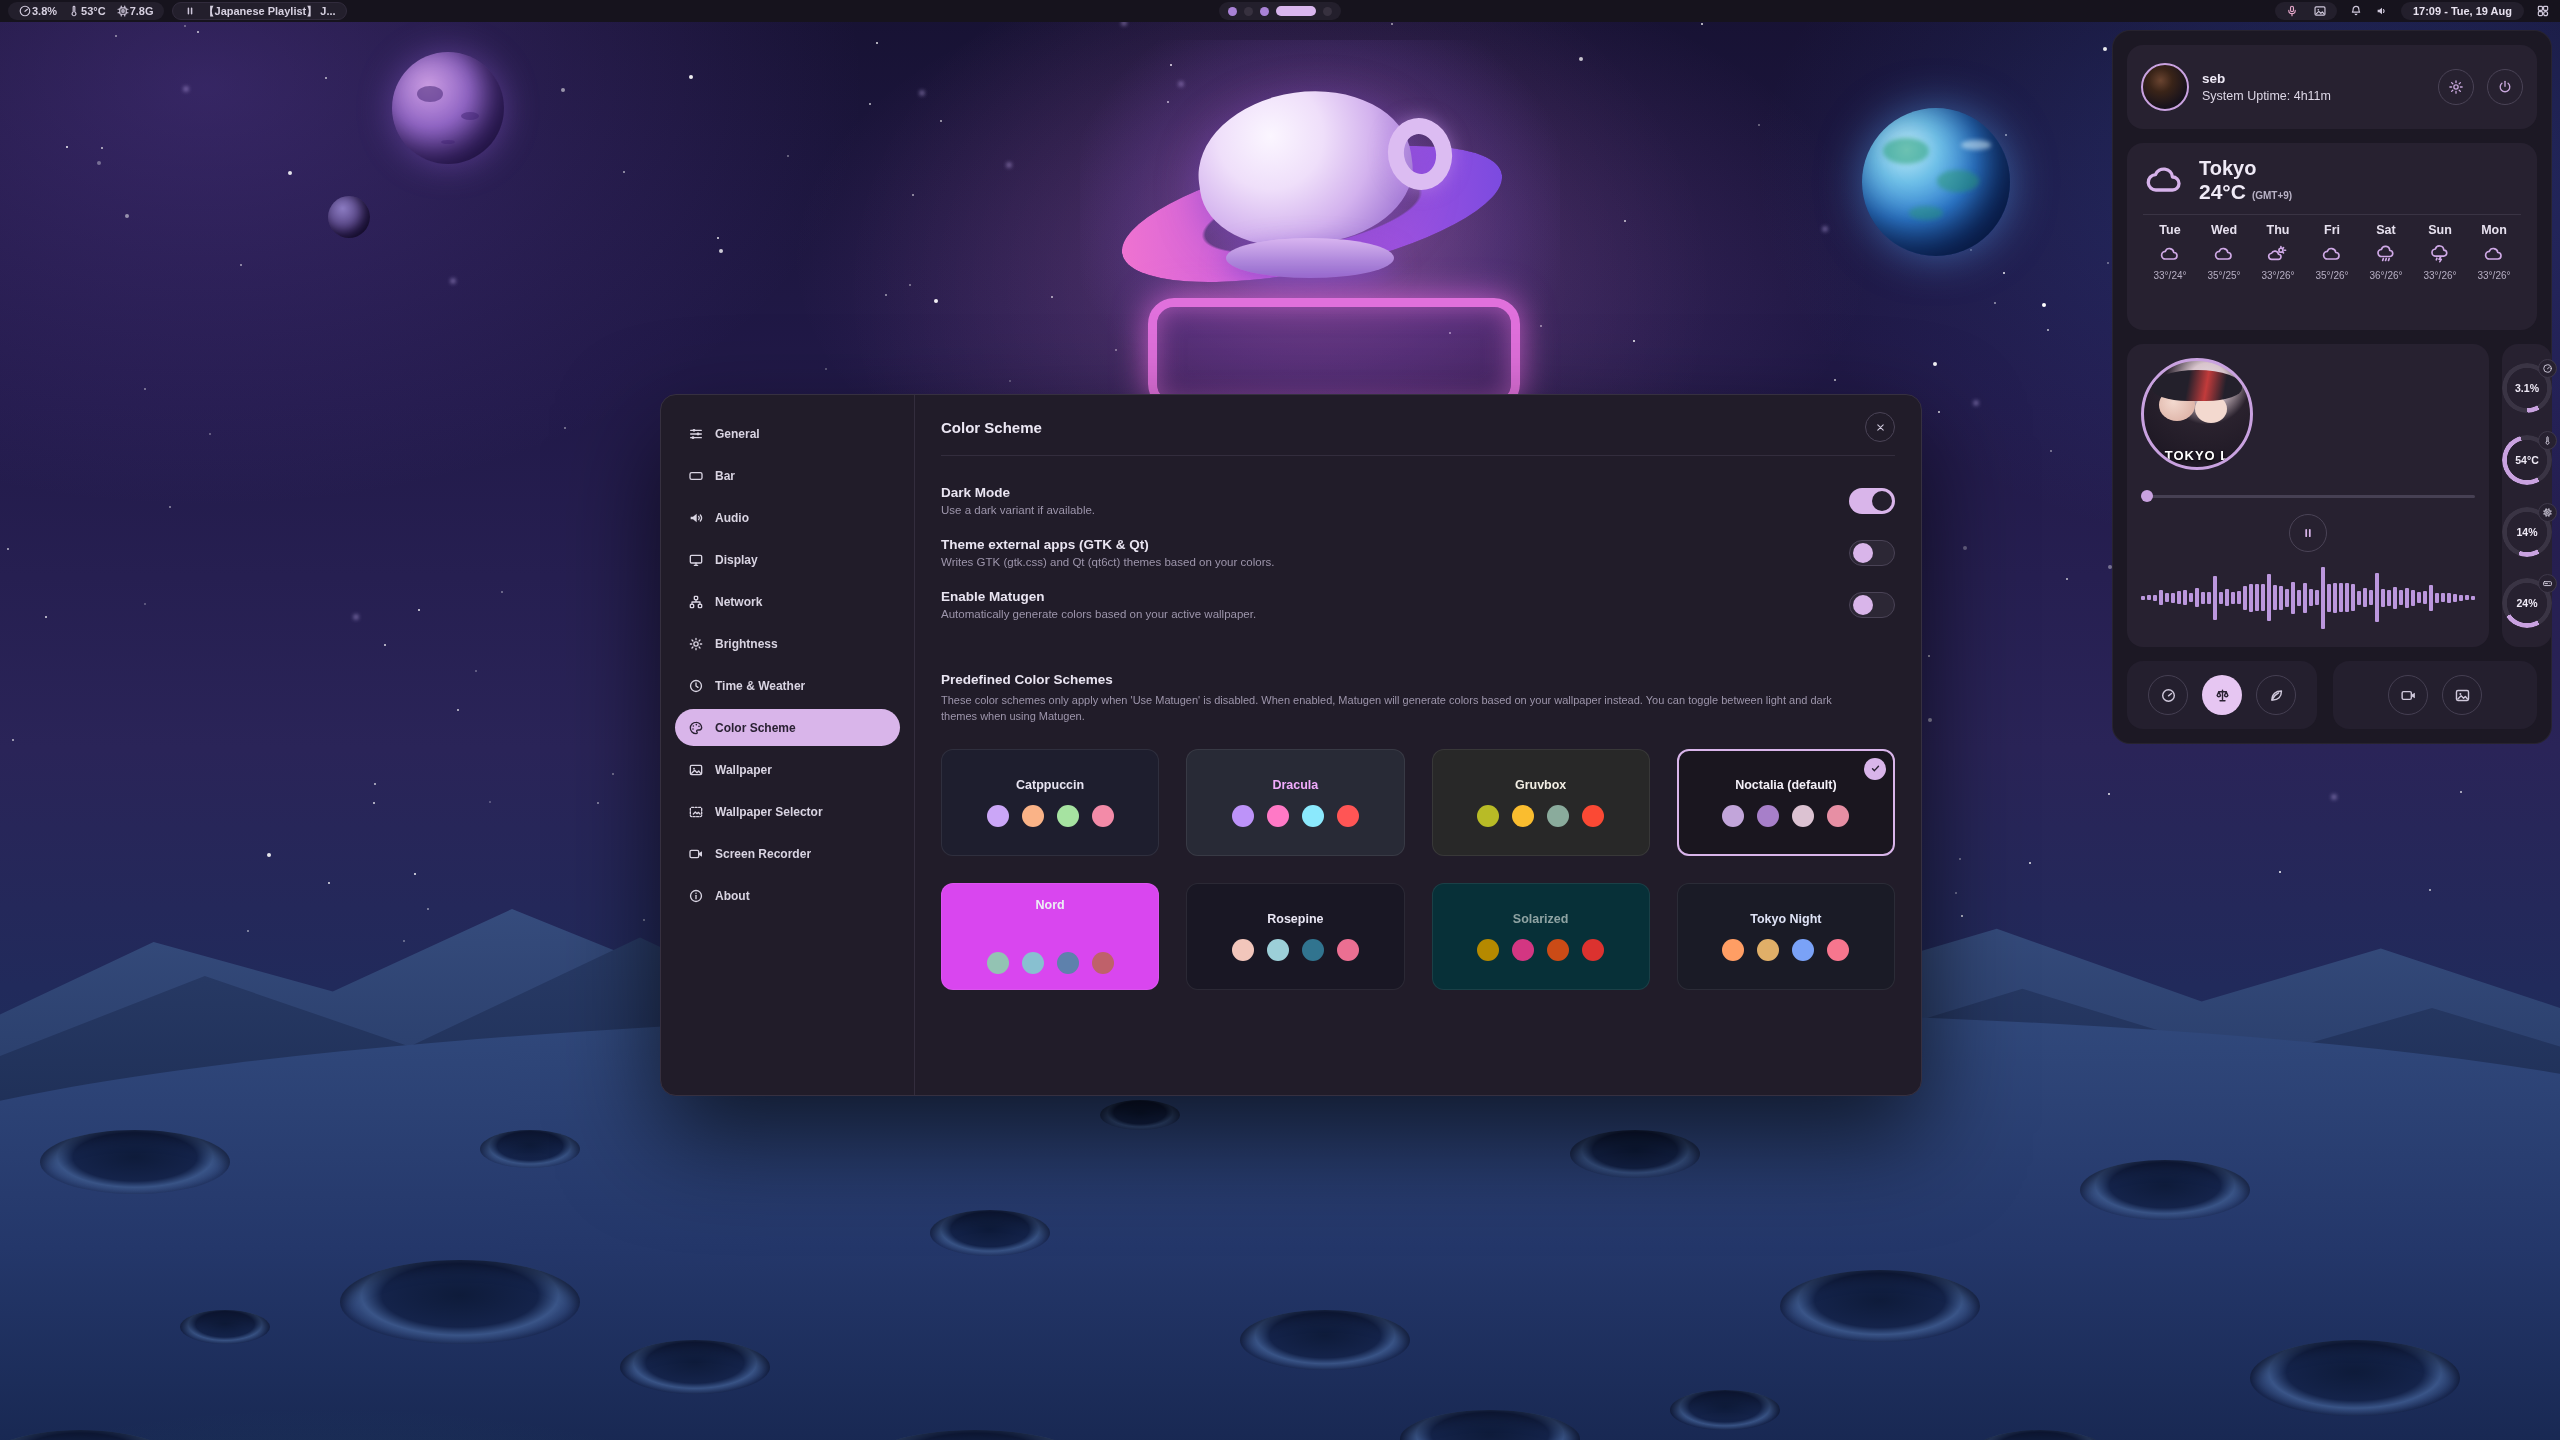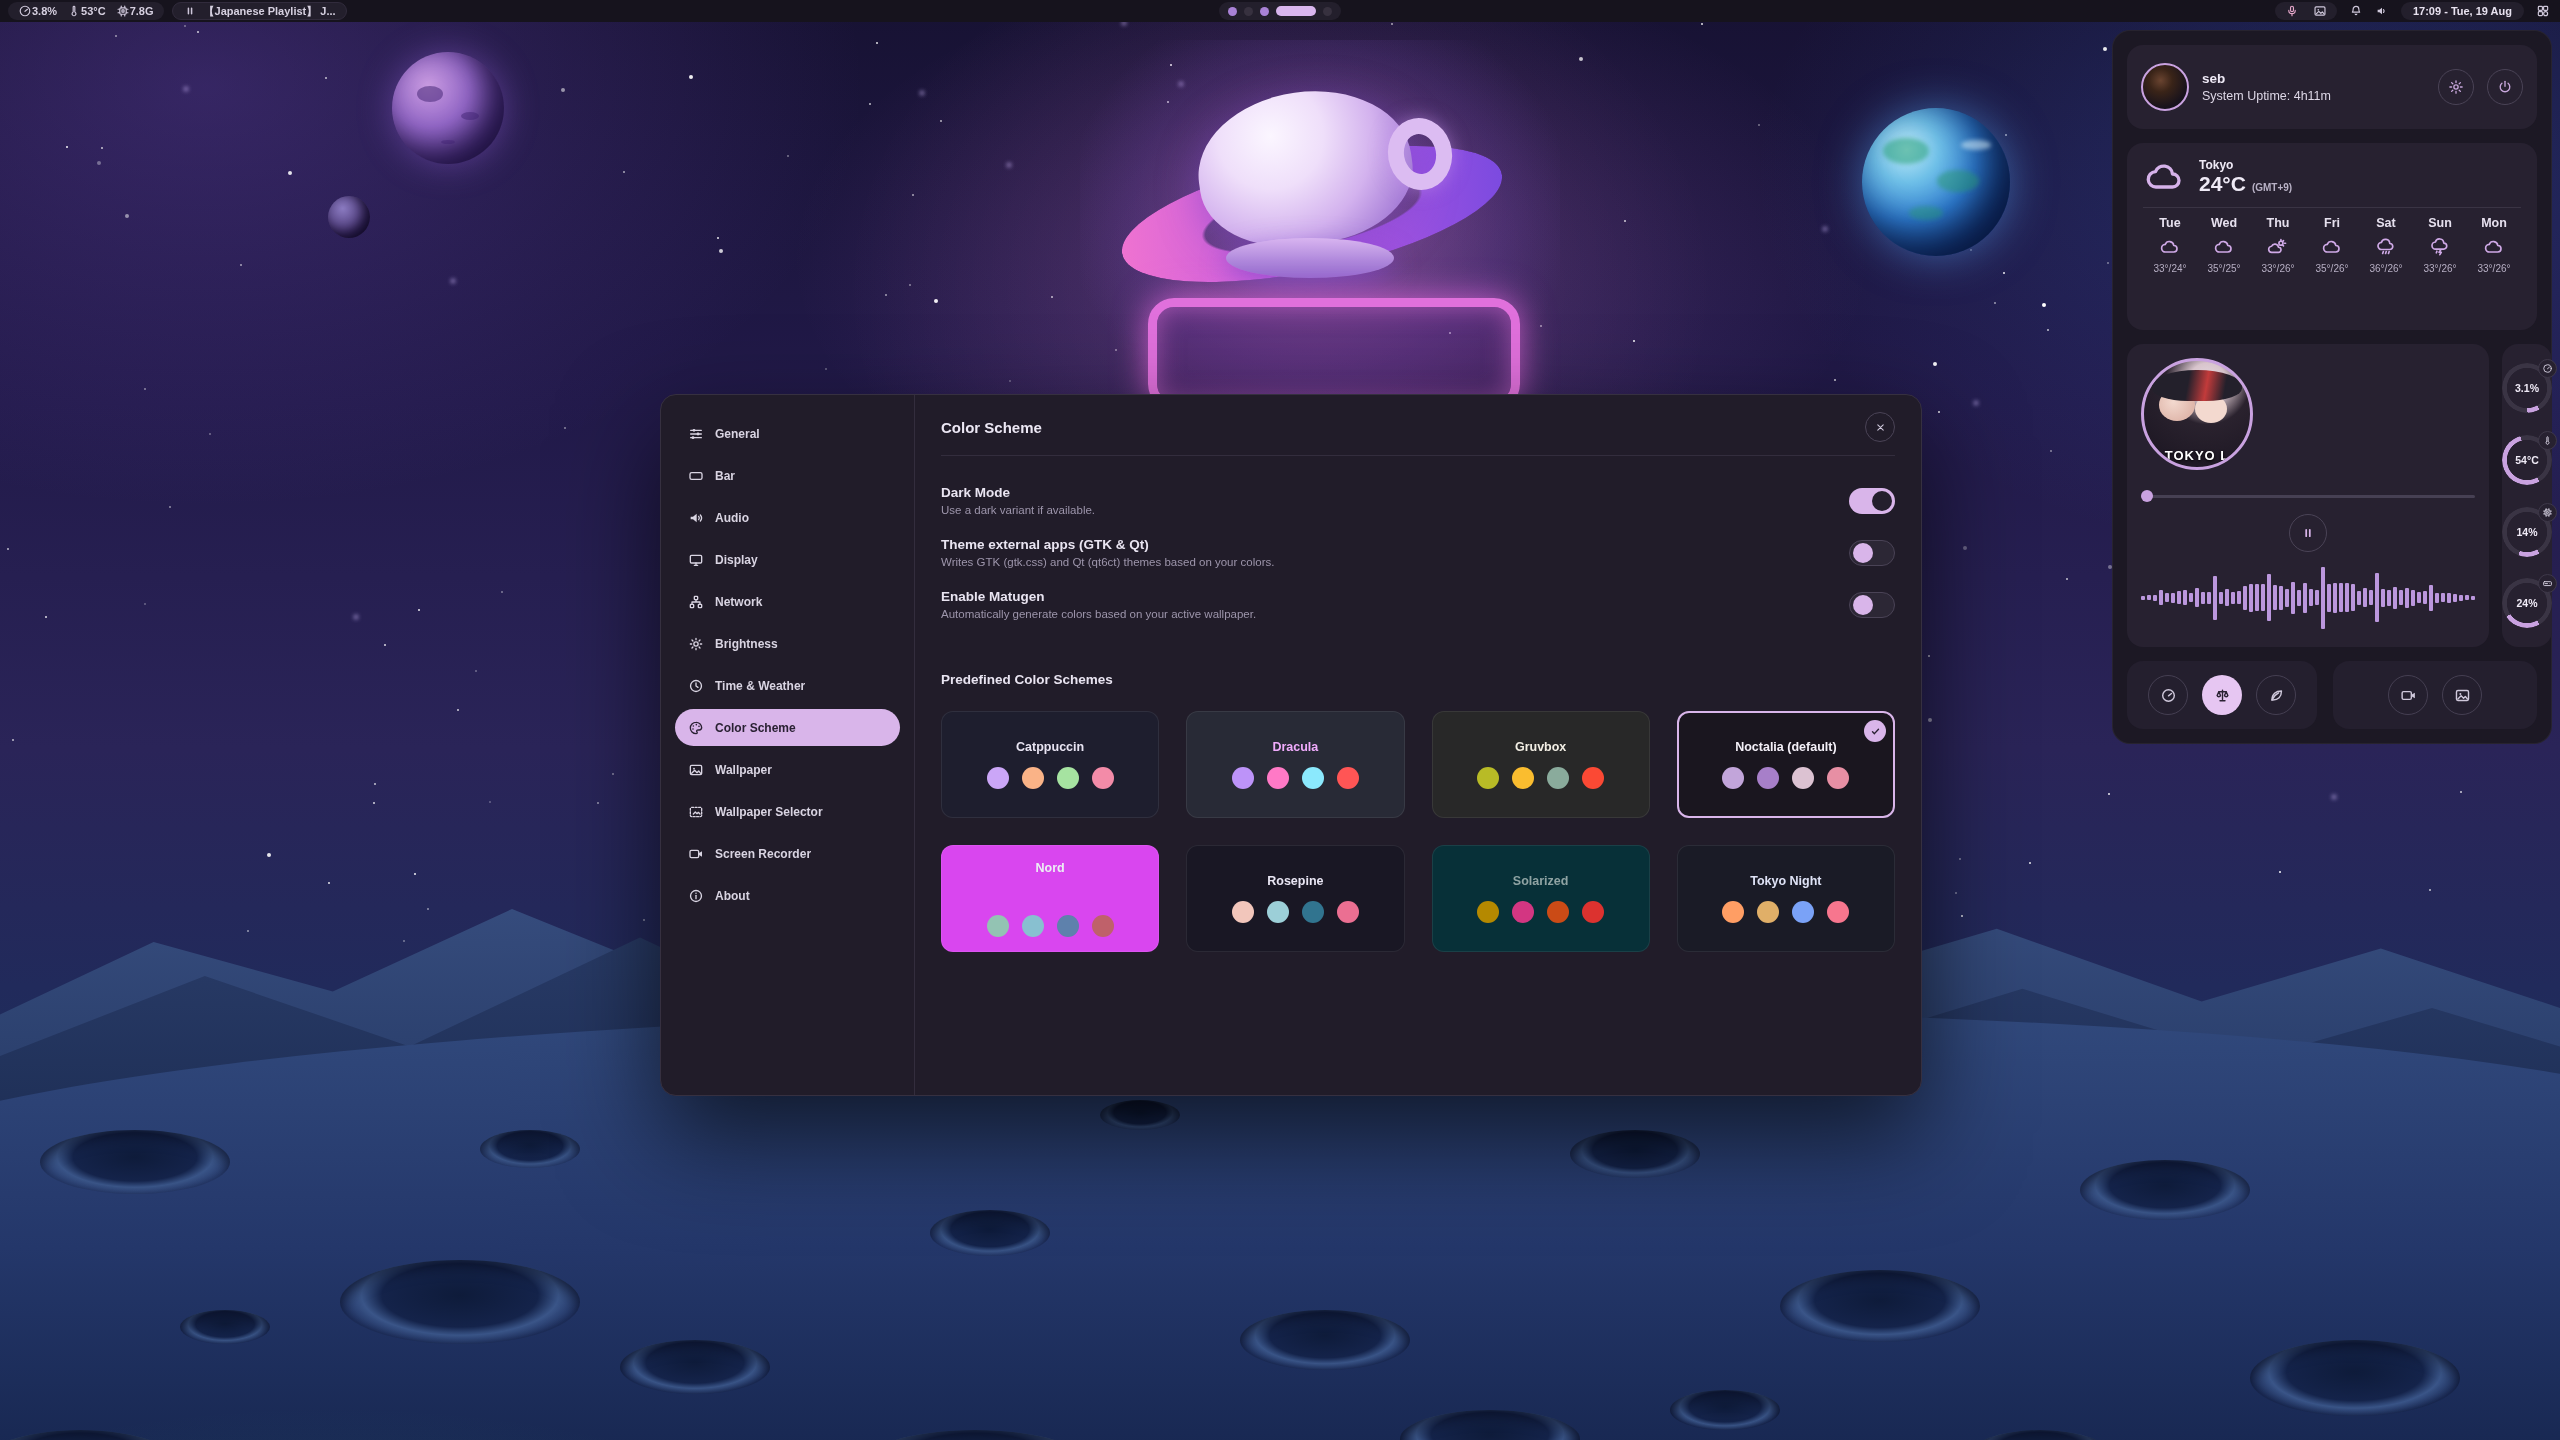--- a/index.html
+++ b/index.html
@@ -137,21 +137,21 @@
     background: radial-gradient(circle at 40% 35%, #6a4430 0%, #3a2418 30%, #17121c 70%); }
   .user-meta { flex:1; }
   .user-name { font-size:13.5px; font-weight:700; color:#eee9f5; }
   .user-uptime { font-size:12.5px; color:#ddd7e6; margin-top:3px; }
   .circ-btn { width:36px; height:36px; border-radius:50%; border:1px solid #4a4356; color:#c9a8dd;
     display:flex; align-items:center; justify-content:center; flex:none; }
   .circ-btn .icon { width:16px; height:16px; }
   .weather-card { height:188px; padding:14px 16px 10px 16px; }
   .w-head { display:flex; align-items:center; gap:12px; }
   .w-head .icon { width:44px; height:40px; color:#d6b2ea; }
-  .w-city { font-size:12px; font-weight:700; color:#efeaf6; }
+  .w-city { font-size:20px; font-weight:700; color:#efeaf6; }
   .w-temp-row { display:flex; align-items:baseline; gap:6px; }
   .w-temp { font-size:21px; font-weight:700; color:#efeaf6; }
   .w-tz { font-size:10px; font-weight:700; color:#b9b2c6; }
   .w-div { height:1px; background:#3a3444; margin:10px 0 8px 0; }
   .w-days { display:grid; grid-template-columns:repeat(7,1fr); text-align:center; }
   .w-day { font-size:12.5px; font-weight:700; color:#e6e0ee; }
   .w-icon { width:22px; height:20px; color:#cfa9e6; margin:7px auto 6px auto; }
   .w-temps { font-size:10px; color:#b6aec3; }
   .media-row { height:304px; display:flex; gap:13px; }
   .media-card { flex:1; padding:14px; display:flex; flex-direction:column; position:relative; }
@@ -472,20 +472,21 @@
         <div class="toggle-row">
           <div>
             <div class="t-label">Enable Matugen</div>
             <div class="t-desc">Automatically generate colors based on your active wallpaper.</div>
           </div>
           <div class="switch off"></div>
         </div>
       </div>
     <div class="section">
       <div class="sec-title">Predefined Color Schemes</div>
+      <div class="sec-desc">These color schemes only apply when 'Use Matugen' is disabled. When enabled, Matugen will generate colors based on your wallpaper instead. You can toggle between light and dark themes when using Matugen.</div>
     </div>
     <div class="schemes" id="schemes">
         <div class="scheme-card" style="background: rgb(30, 30, 46);">
           <div class="scheme-name" style="color: rgb(232, 228, 242);">Catppuccin</div>
           <div class="dots">
             <span class="dot" style="background: rgb(203, 166, 247);"></span>
             <span class="dot" style="background: rgb(250, 179, 135);"></span>
             <span class="dot" style="background: rgb(166, 227, 161);"></span>
             <span class="dot" style="background: rgb(243, 139, 168);"></span>
           </div>

